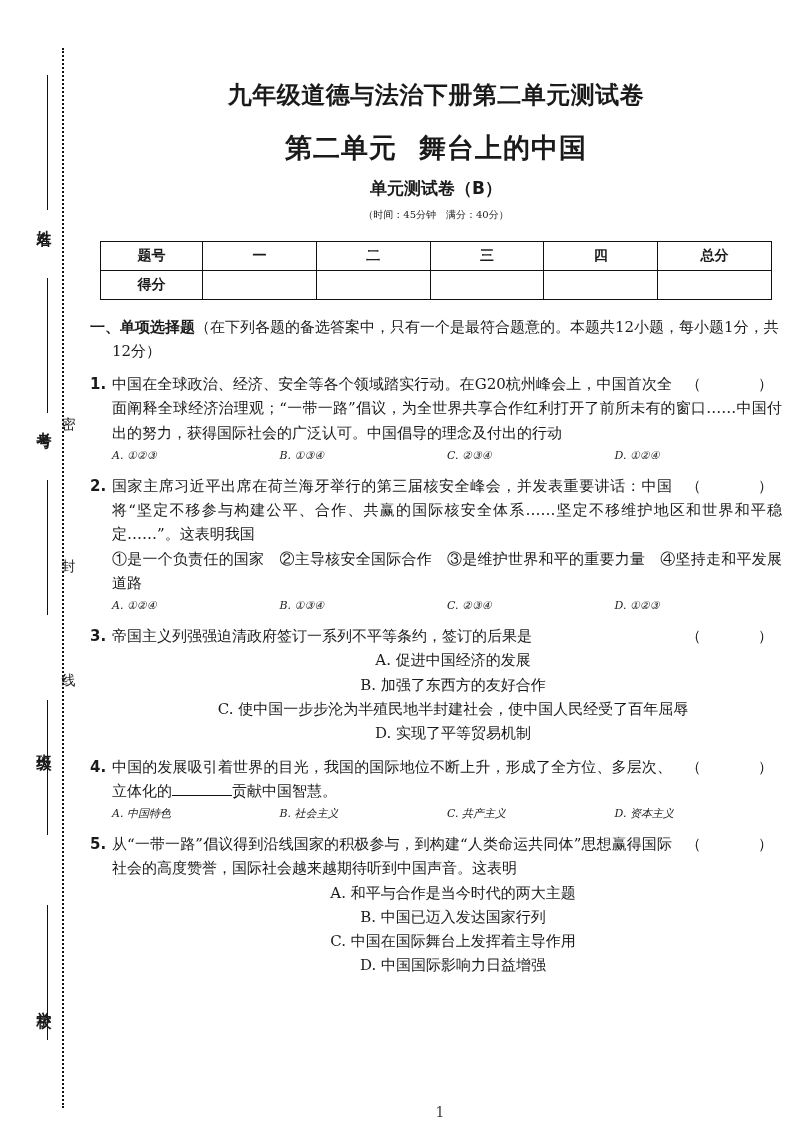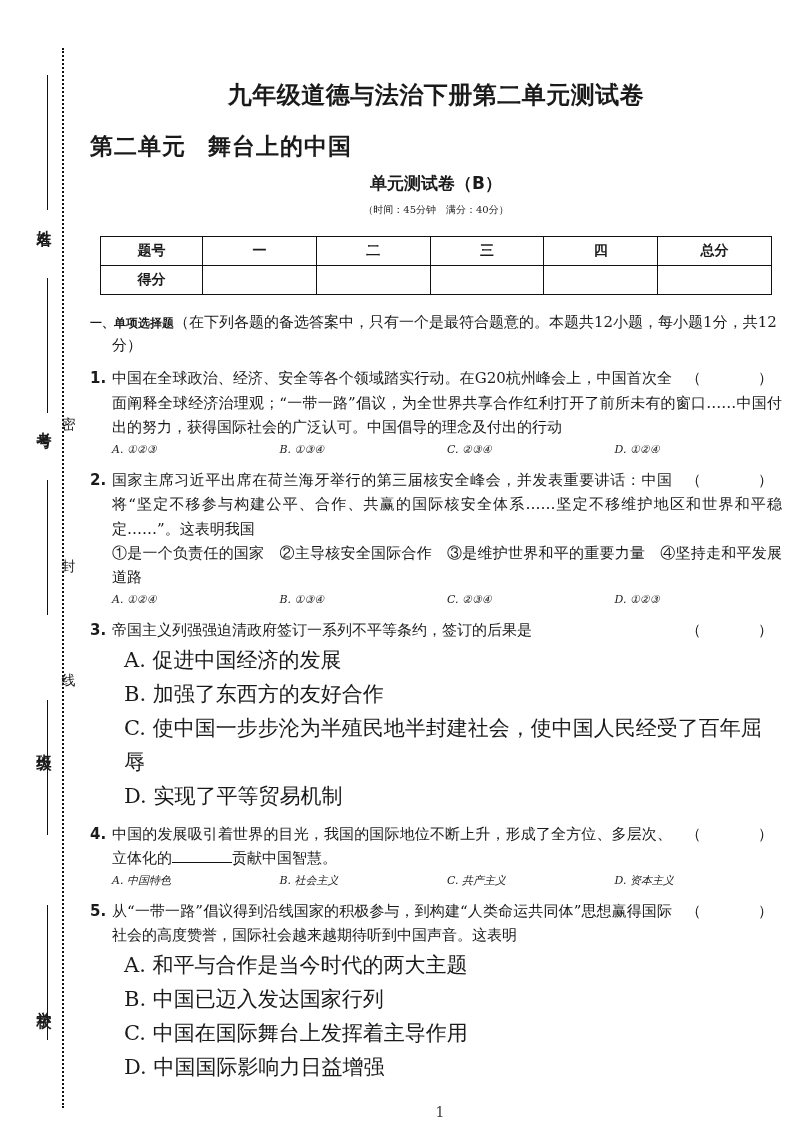--- a/index.html
+++ b/index.html
@@ -77,24 +77,24 @@
     margin: 70px 0 0 0;
     text-align: center;
     font-family: "DejaVu Sans", "Liberation Sans", sans-serif;
     font-weight: bold;
     font-size: 24px;
     letter-spacing: 0.5px;
     line-height: 1.2;
   }
   .unit-title {
     margin: 22px 0 0 0;
-    text-align: left;
+    text-align: center;
     font-family: "DejaVu Serif", "Liberation Serif", serif;
     font-weight: bold;
-    font-size: 23px;
+    font-size: 27px;
     letter-spacing: 1px;
     line-height: 1.2;
   }
   .unit-title .gap { display: inline-block; width: 22px; }
   .sub-title {
     margin: 14px 0 0 0;
     text-align: center;
     font-family: "DejaVu Sans", "Liberation Sans", sans-serif;
     font-weight: bold;
     font-size: 17px;
@@ -127,23 +127,23 @@
 
   
   .section-head {
     margin: 16px 0 0 0;
     font-size: 15px;
     line-height: 1.55;
     text-indent: 0;
     padding-left: 22px;
   }
   .section-head .bold-part {
-    font-family: Liberation Sans, sans-serif;
-    font-weight: bold;
-    font-size: 12px;
+    font-family: Liberation Mono, monospace;
+    font-weight: bold;
+    font-size: 15px;
     margin-left: -22px;
   }
 
   .q {
     margin: 9px 0 0 0;
     position: relative;
     padding-left: 22px;
     font-size: 15px;
     line-height: 1.62;
   }
@@ -177,23 +177,24 @@
     margin-top: 2px;
   }
   .opts-row .opt {
     width: 25%;
     font-size: 11px;
     white-space: nowrap;
     font-style: italic;
   }
   .opts-stack .opt {
     display: block;
-    font-size: 21px;
+    font-size: 15px;
     line-height: 1.62;
     padding-left: 12px;
+    text-align: center;
   }
 
   .page-num {
     position: absolute;
     left: 0; right: 0;
     bottom: 22px;
     text-align: center;
     font-size: 14px;
     color: #3a3a3a;
   }

